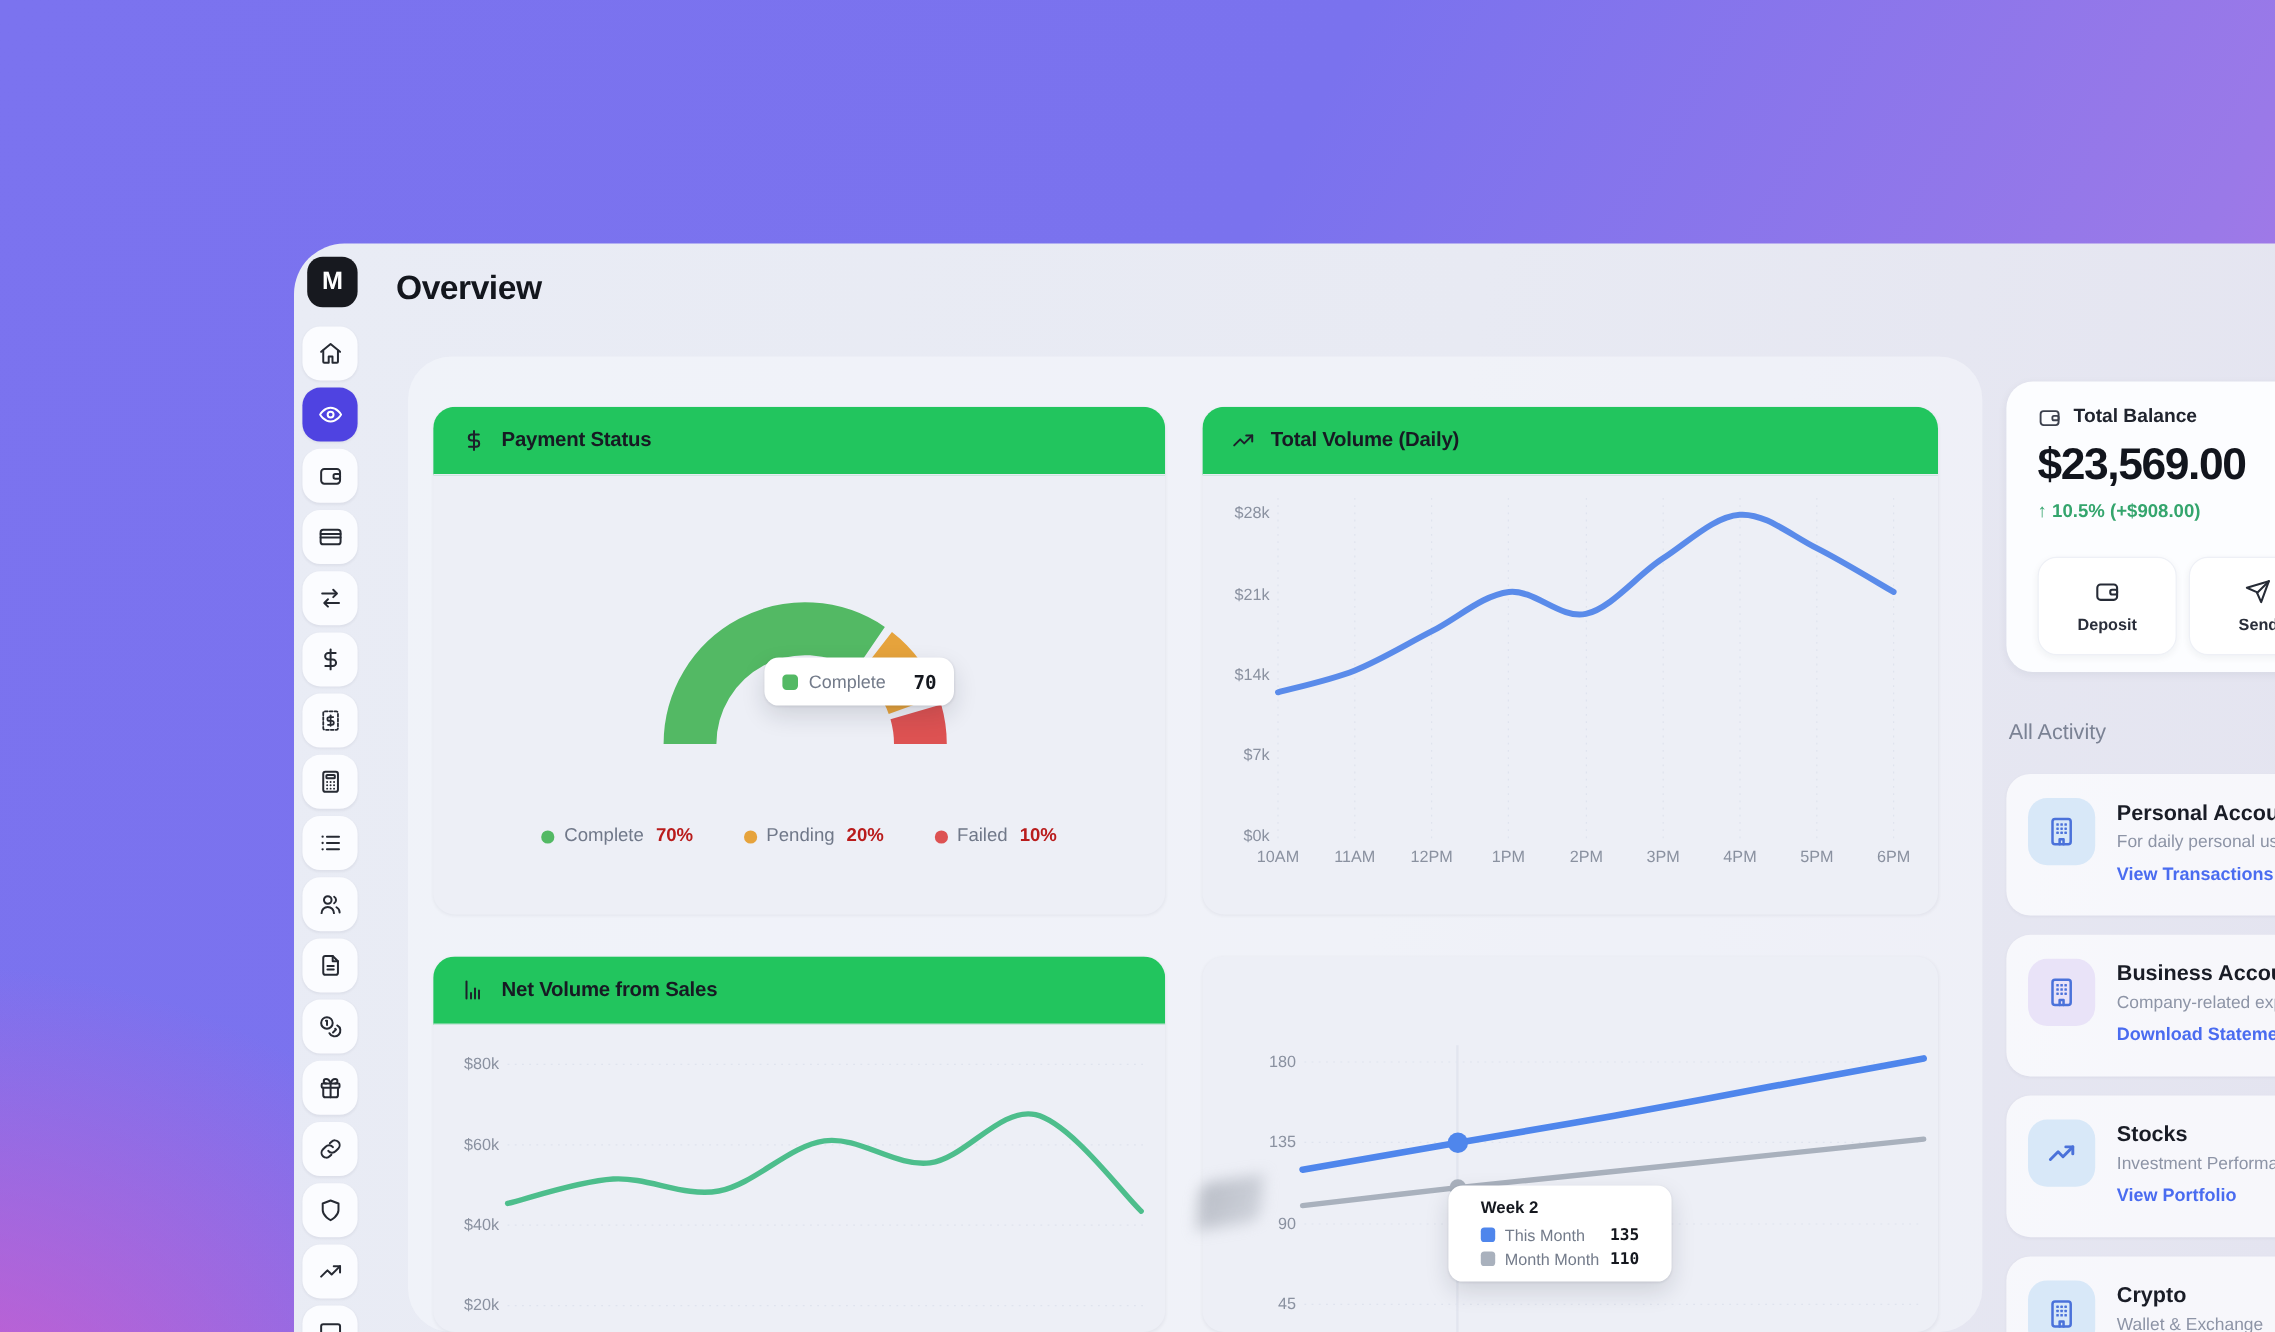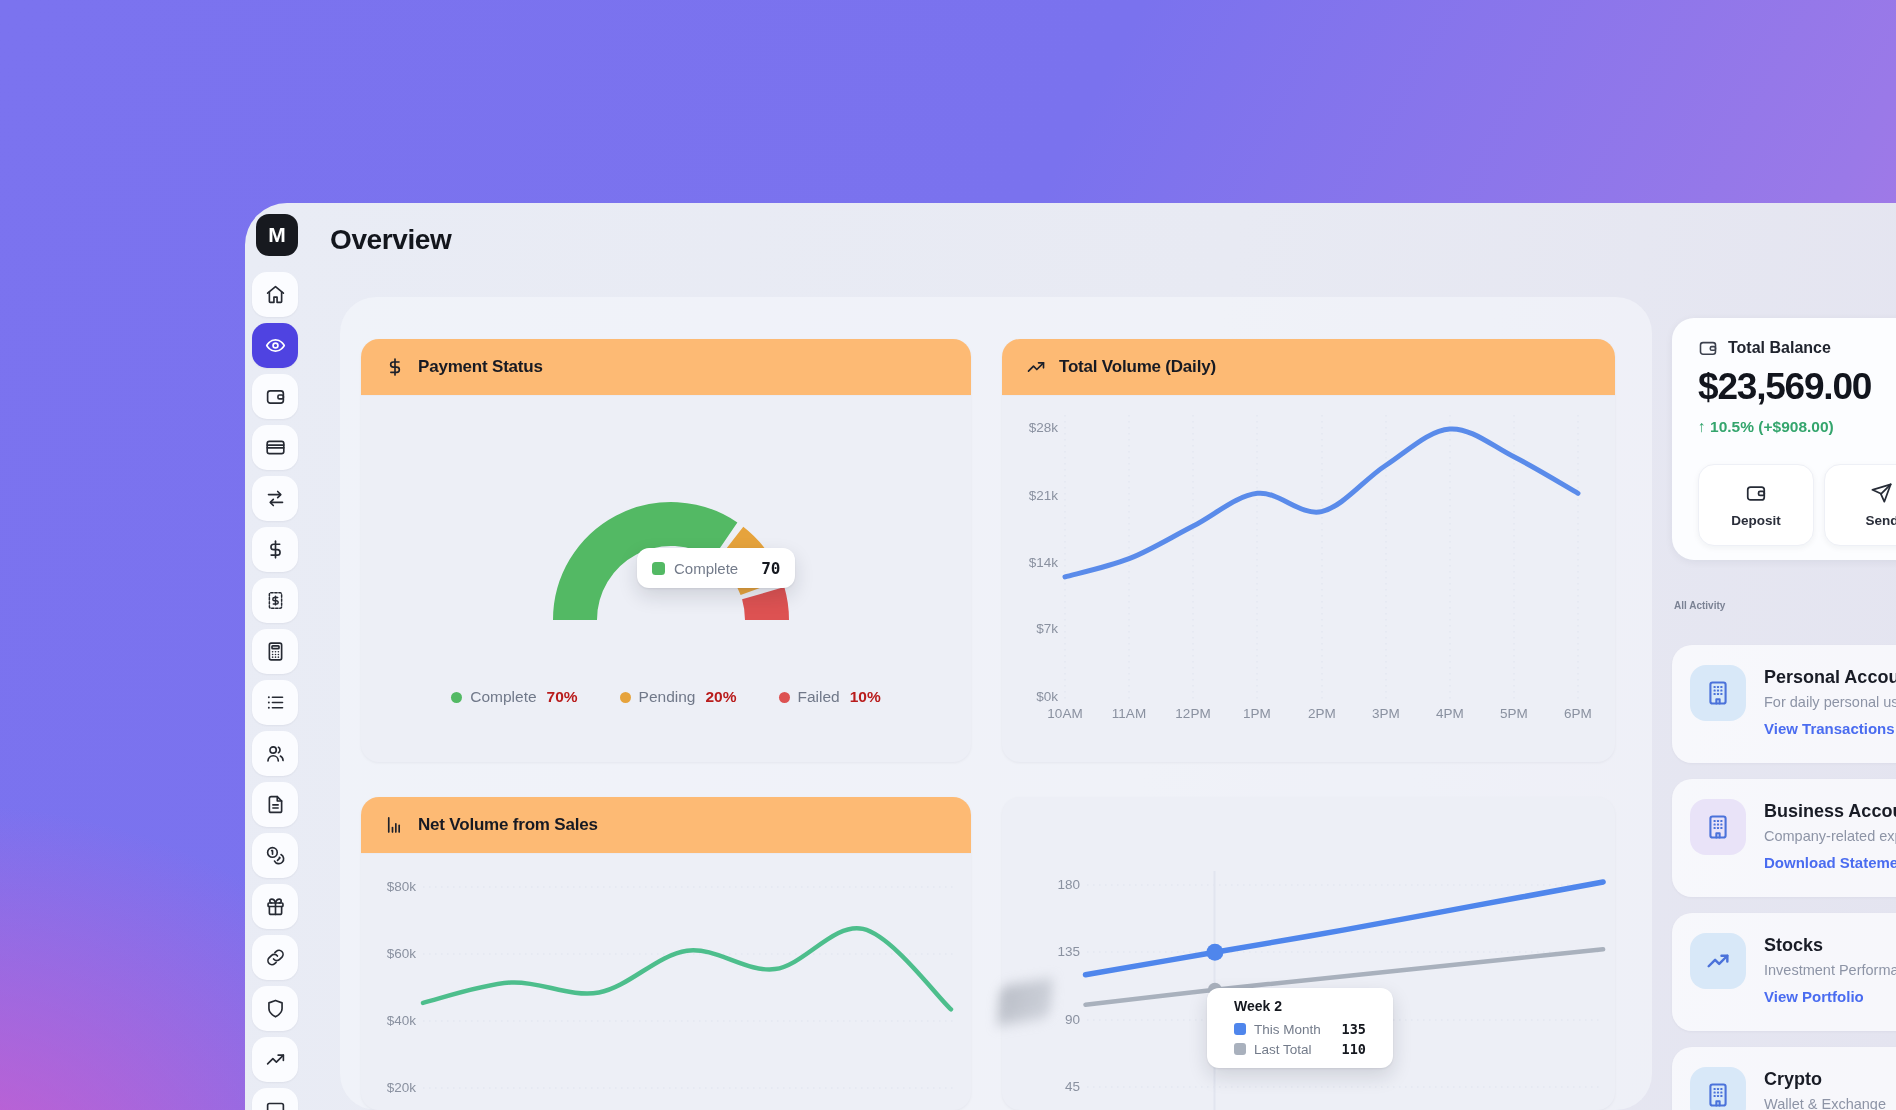--- a/index.html
+++ b/index.html
@@ -12,21 +12,21 @@
   .dashboard{left:245px;top:203px;right:0;bottom:0;border-radius:42px 0 0 0;
     background:linear-gradient(100deg,#e9ecf5 0%,#e8eaf3 55%,#e4e4f0 100%);}
   .logo{left:256px;top:214px;width:42px;height:42px;border-radius:13px;background:#17191f;
     display:flex;align-items:center;justify-content:center;color:#fff;font-weight:800;font-size:21px;}
   .page-title{left:330px;top:224px;font-size:28px;font-weight:700;color:#13161d;letter-spacing:-.4px;}
   .icard{left:252px;width:46px;height:45px;border-radius:15px;background:#fbfcff;color:#262a33;
     display:flex;align-items:center;justify-content:center;box-shadow:0 1px 2px rgba(23,28,45,.05);cursor:pointer;}
   .icard.active{background:#4f43e1;color:#fff;}
   .panel{left:340px;top:297px;width:1312px;height:813px;border-radius:36px;background:rgba(247,249,253,.5);}
   .chart-card{border-radius:18px;background:#edeff6;overflow:hidden;box-shadow:0 1px 3px rgba(20,25,40,.05);}
-  .card-head{position:absolute;left:0;top:0;right:0;height:56px;background:#fdba74;border-bottom:1px solid #e9ebf3;
+  .card-head{position:absolute;left:0;top:0;right:0;height:56px;background:#22c55e;border-bottom:1px solid #e9ebf3;
     display:flex;align-items:center;gap:13px;padding-left:24px;color:#1d212b;}
   .card-title{font-size:17px;font-weight:700;color:#171a23;letter-spacing:-.2px;}
   .tick{position:absolute;font-size:13.5px;color:#8a91a0;height:18px;line-height:18px;}
   .tick.r{text-align:right;}
   .tick.c{text-align:center;}
   .chart-line{fill:none;stroke-linecap:round;stroke-linejoin:round;}
   .grid{stroke:#dfe3ee;stroke-width:1;stroke-dasharray:1.5 4.5;}
   .gridline-v{stroke:#e2e5ef;stroke-width:2;}
   .tip{position:absolute;background:#fff;border-radius:12px;box-shadow:0 8px 20px rgba(20,25,40,.14),0 1px 2px rgba(20,25,40,.08);}
   .gauge-tip{left:276px;top:209px;height:40px;display:flex;align-items:center;gap:9px;padding:0 15px;z-index:3;}
@@ -45,21 +45,21 @@
   .nc-tip .rl{font-size:13.5px;color:#737b8a;}
   .nc-tip .rv{font-family:"DejaVu Sans Mono",monospace;font-size:13.5px;font-weight:700;color:#15181f;margin-left:auto;}
   .balance-card{left:1672px;top:318px;width:300px;height:242px;border-radius:22px;background:#fcfdff;box-shadow:0 2px 8px rgba(25,30,48,.06);}
   .bal-head{position:absolute;left:26px;top:20px;display:flex;align-items:center;gap:10px;color:#3c414e;}
   .bal-label{font-size:16px;font-weight:600;color:#20242e;}
   .bal-amount{position:absolute;left:26px;top:48px;font-size:37px;font-weight:800;color:#12151d;letter-spacing:-1.2px;white-space:nowrap;}
   .bal-delta{position:absolute;left:26px;top:100px;font-size:15.5px;font-weight:600;}
   .act-btn{position:absolute;top:146px;width:114px;height:80px;border-radius:16px;background:#fff;border:1px solid #eef0f6;
     box-shadow:0 2px 6px rgba(25,30,48,.05);display:flex;flex-direction:column;align-items:center;justify-content:center;gap:9px;cursor:pointer;color:#262b36;}
   .act-btn .blb{font-size:13.5px;font-weight:600;color:#2a2e3a;}
-  .all-activity{left:1674px;top:600px;font-size:10px;font-weight:700;color:#7b8294;}
+  .all-activity{left:1674px;top:600px;font-size:18px;font-weight:400;color:#7b8294;}
   .acard{left:1672px;width:300px;height:118px;border-radius:20px;background:rgba(253,253,255,.74);box-shadow:0 1px 3px rgba(25,30,48,.04);cursor:pointer;}
   .tile{position:absolute;left:18px;top:20px;width:56px;height:56px;border-radius:16px;display:flex;align-items:center;justify-content:center;color:#4b72da;}
   .tile-blue{background:#d8e8f8;}
   .tile-purple{background:#e9e3f8;}
   .a-title{position:absolute;left:92px;top:22px;font-size:18px;font-weight:700;color:#191c26;white-space:nowrap;}
   .a-sub{position:absolute;left:92px;top:49px;font-size:14.5px;color:#8d94a6;white-space:nowrap;}
   .a-link{position:absolute;left:92px;top:75px;font-size:15px;font-weight:650;color:#4a6cf0;white-space:nowrap;text-decoration:none;cursor:pointer;}
   .smudge{left:998px;top:983px;width:54px;height:38px;background:linear-gradient(120deg,#8d939e,#b9bec8);filter:blur(6px);opacity:.55;transform:rotate(-9deg) skewX(-14deg);border-radius:6px;}
   svg.ik{display:block;}
 </style>
@@ -330,21 +330,21 @@
     </svg>
     <div class="tip nc-tip">
       <div class="t">Week 2</div>
       <div class="row">
         <span class="sq2" style="background:#4f86ec"></span>
         <span class="rl">This Month</span>
         <span class="rv">135</span>
       </div>
       <div class="row">
         <span class="sq2" style="background:#a9b1bd"></span>
-        <span class="rl">Last Total</span>
+        <span class="rl">Month Month</span>
         <span class="rv">110</span>
       </div>
     </div>
   </div>
 
   <div class="abs smudge"></div>
 
   <div class="abs balance-card">
     <div class="bal-head">
       <svg class="ik" viewBox="0 0 24 24" width="20" height="20" fill="none" stroke="currentColor" stroke-width="1.9" stroke-linecap="round" stroke-linejoin="round">

